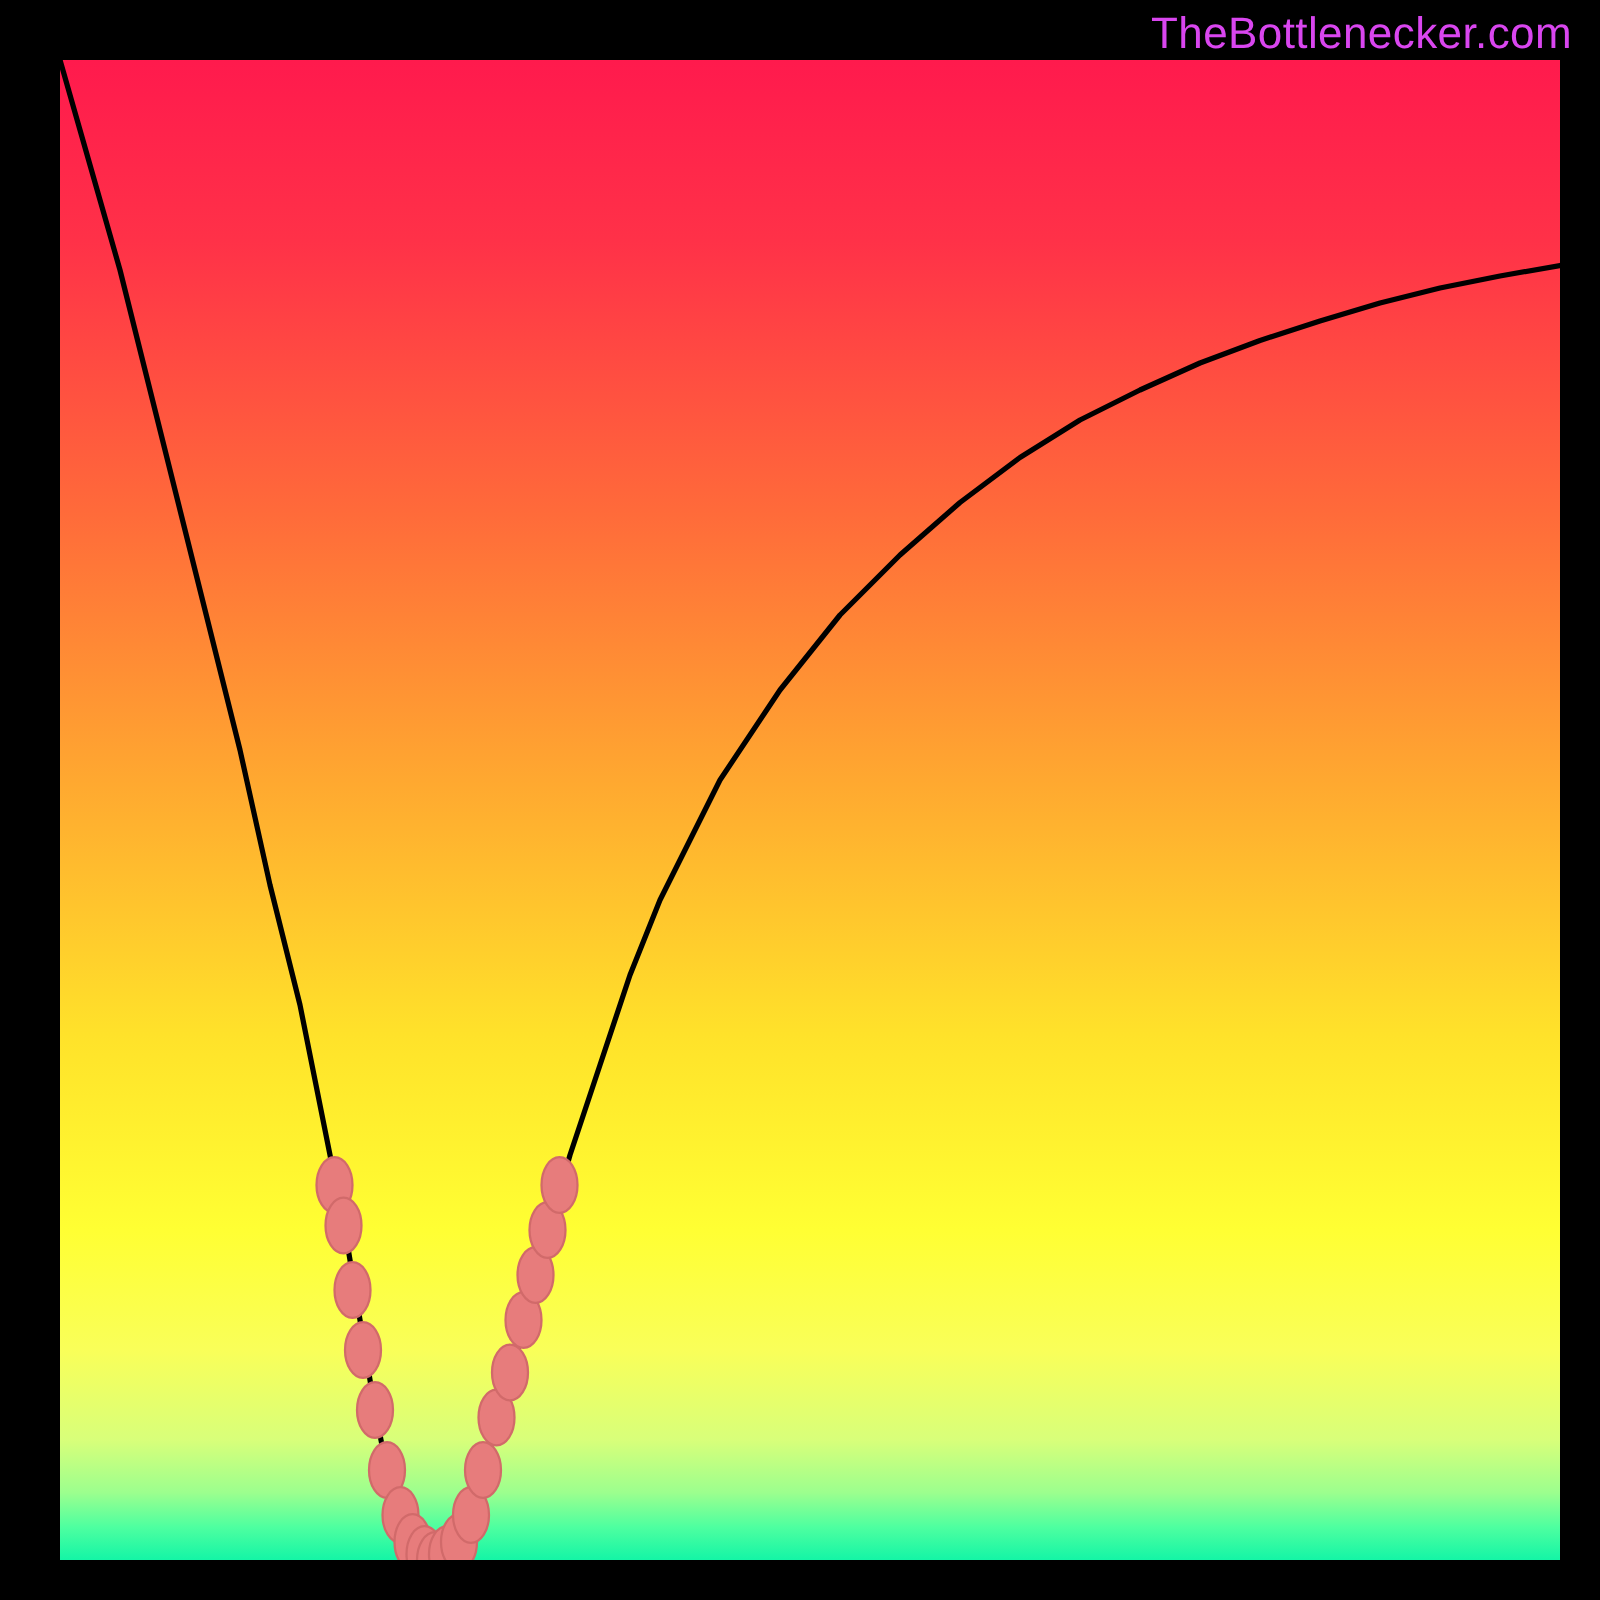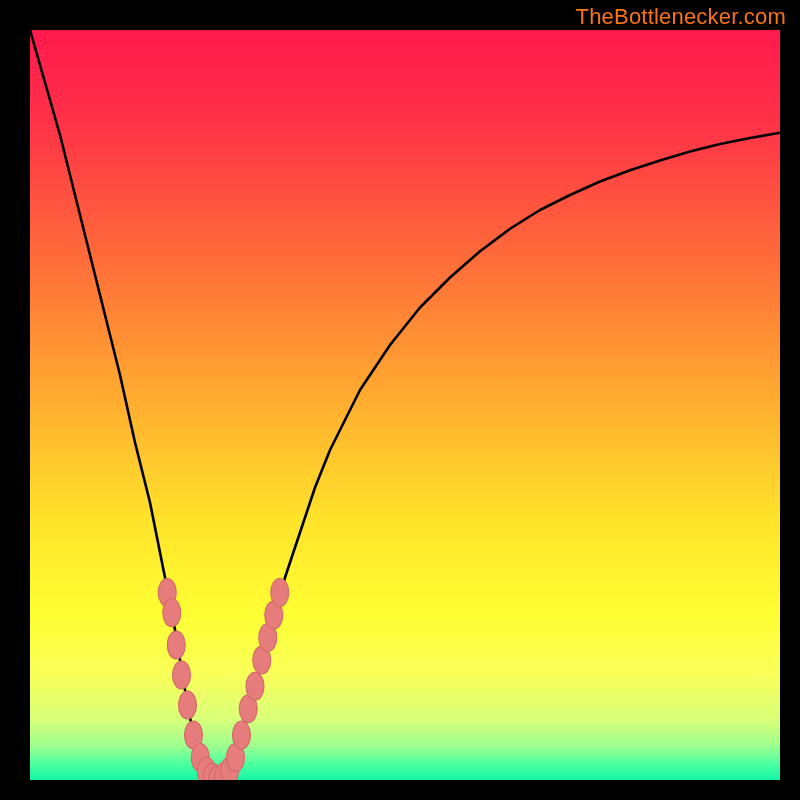--- a/index.html
+++ b/index.html
@@ -38,21 +38,21 @@
     position: absolute;
     left: 0;
     top: 0;
     width: 100%;
     height: 100%;
   }
   .watermark {
     position: absolute;
     top: 4px;
     right: 14px;
-    color: #f97316;
+    color: #d946ef;
     font-size: 22px;
     font-weight: 500;
     letter-spacing: 0.2px;
   }
 </style>
 </head>
 <body>
 
 <div class="frame">
 

